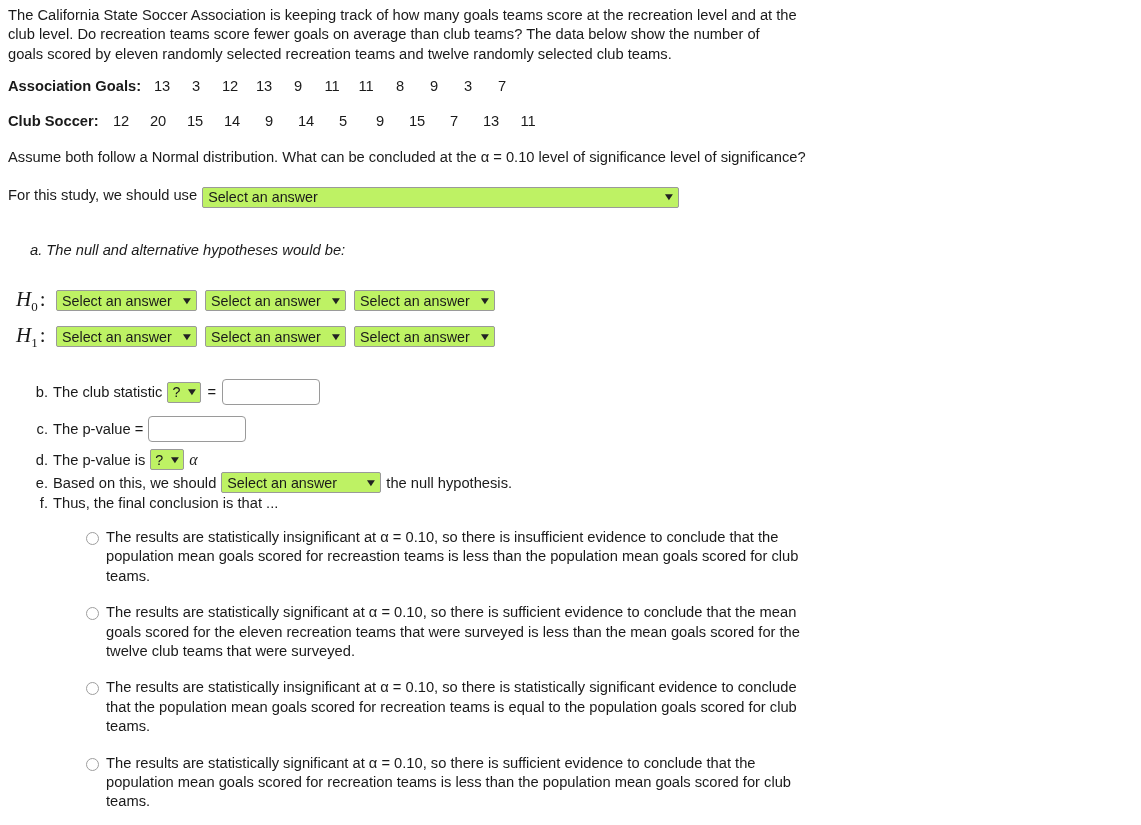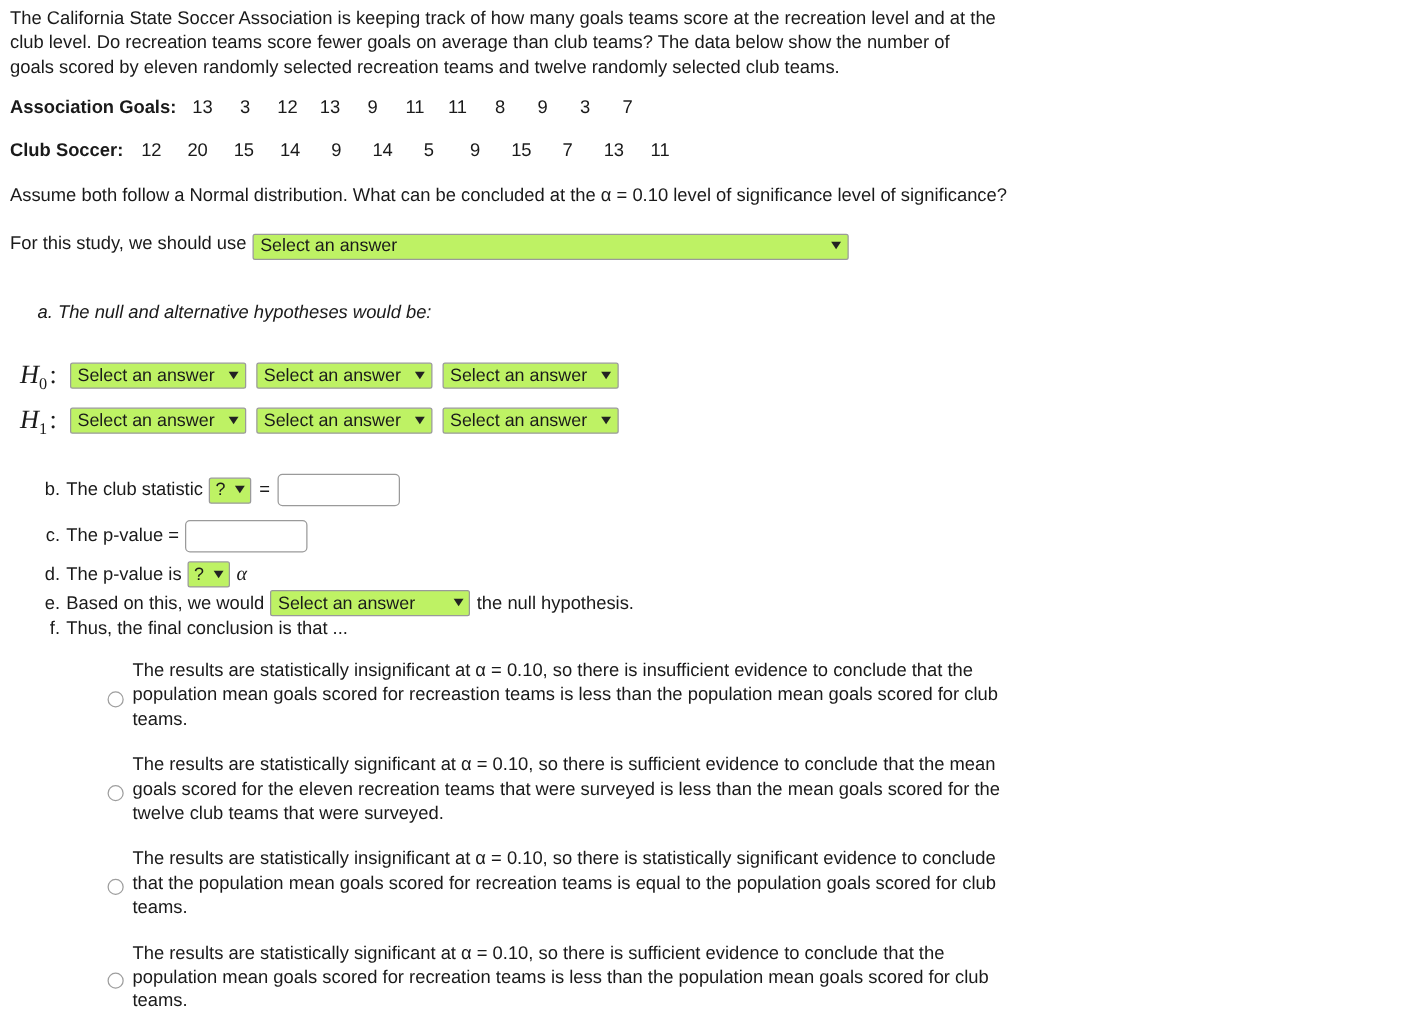--- a/index.html
+++ b/index.html
@@ -155,21 +155,21 @@
     font-family: "Liberation Serif", serif;
     font-style: italic;
     font-size: 16px;
   }
   .note { margin-left: 8px; }
 
   
   .options { margin: 17px 0 0 78px; }
   .option {
     display: flex;
-    align-items: center;
+    align-items: flex-start;
     margin-bottom: 17px;
     width: 730px;
   }
   .radio {
     flex: none;
     width: 11px;
     height: 11px;
     border: 1px solid #9e9e9e;
     border-radius: 50%;
     background: #fff;
@@ -293,21 +293,21 @@
       <span class="sel sel-q">
         <span>?</span>
         <span class="chev">▼</span>
       </span>
       <span class="gap"></span>
       <span class="alpha-g">α</span>
     </div>
 
     <div class="step step-e">
       <span class="step-mark">e.</span>
-      <span>Based on this, we would</span>
+      <span>Based on this, we should</span>
       <span class="gap"></span>
       <span class="sel sel-action">
         <span>Select an answer</span>
         <span class="chev">▼</span>
       </span>
       <span class="gap"></span>
       <span>the null hypothesis.</span>
     </div>
 
     <div class="step">

